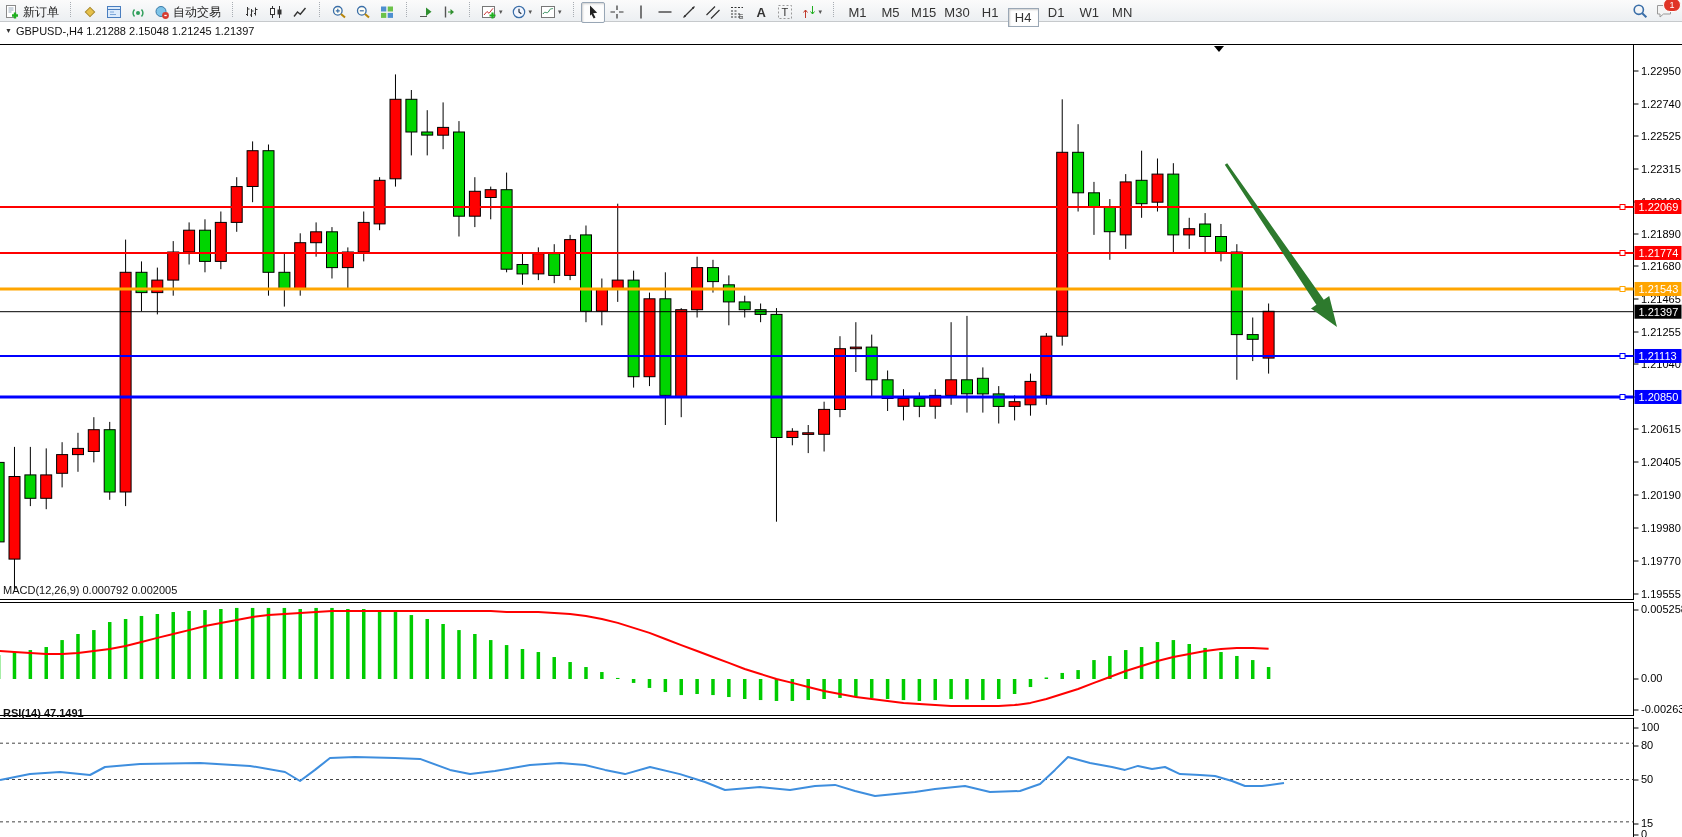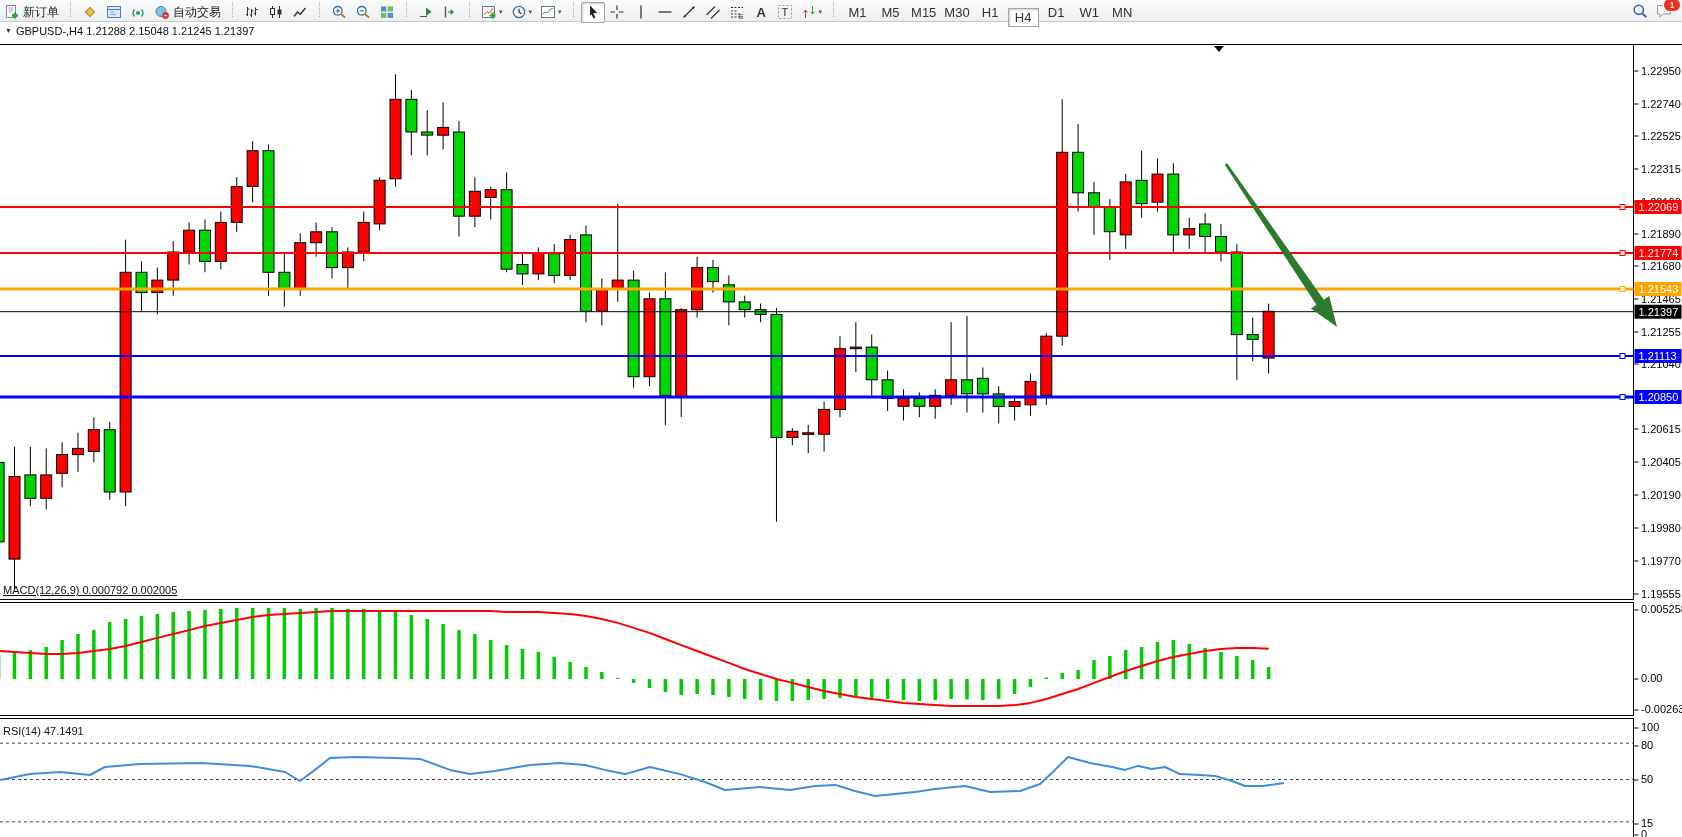--- a/index.html
+++ b/index.html
@@ -18,22 +18,22 @@
     border:1px solid transparent;margin:0 1px;}
   .tfbtn.active{background:#fff;border:1px solid #9aa7b5;box-shadow:inset 1px 1px 2px rgba(0,0,0,.2);margin-top:10px;}
   .badge{position:relative;}
   .badge .bnum{position:absolute;top:-3px;right:-6px;background:#e03426;color:#fff;border-radius:8px;
     min-width:12px;height:12px;font-size:9px;line-height:12px;text-align:center;padding:0 2px;border:1px solid #fff;}
   .chart-area{position:absolute;top:22px;left:0;width:1682px;height:815px;}
   svg{display:block;font-family:"Liberation Sans",sans-serif;}
   .overlay{position:absolute;font-size:11px;color:#111;white-space:nowrap;pointer-events:none;}
   .overlay .tri{font-size:7px;color:#333;margin-right:4px;vertical-align:2px;}
   .overlay.symbol{left:5px;top:3px;}
-  .overlay.macd-label{left:3px;top:562px;text-decoration:underline;}
-  .overlay.rsi-label{left:3px;top:703px;}
+  .overlay.macd-label{left:3px;top:562px;}
+  .overlay.rsi-label{left:3px;top:685px;font-weight:bold;}
 </style>
 </head>
 <body>
 
 <div class="toolbar">
   <div id="tb-left">
       <div class="tgroup">
         <div class="tbtn">
           <span>
             <svg width="16" height="16" viewBox="0 0 16 16">

